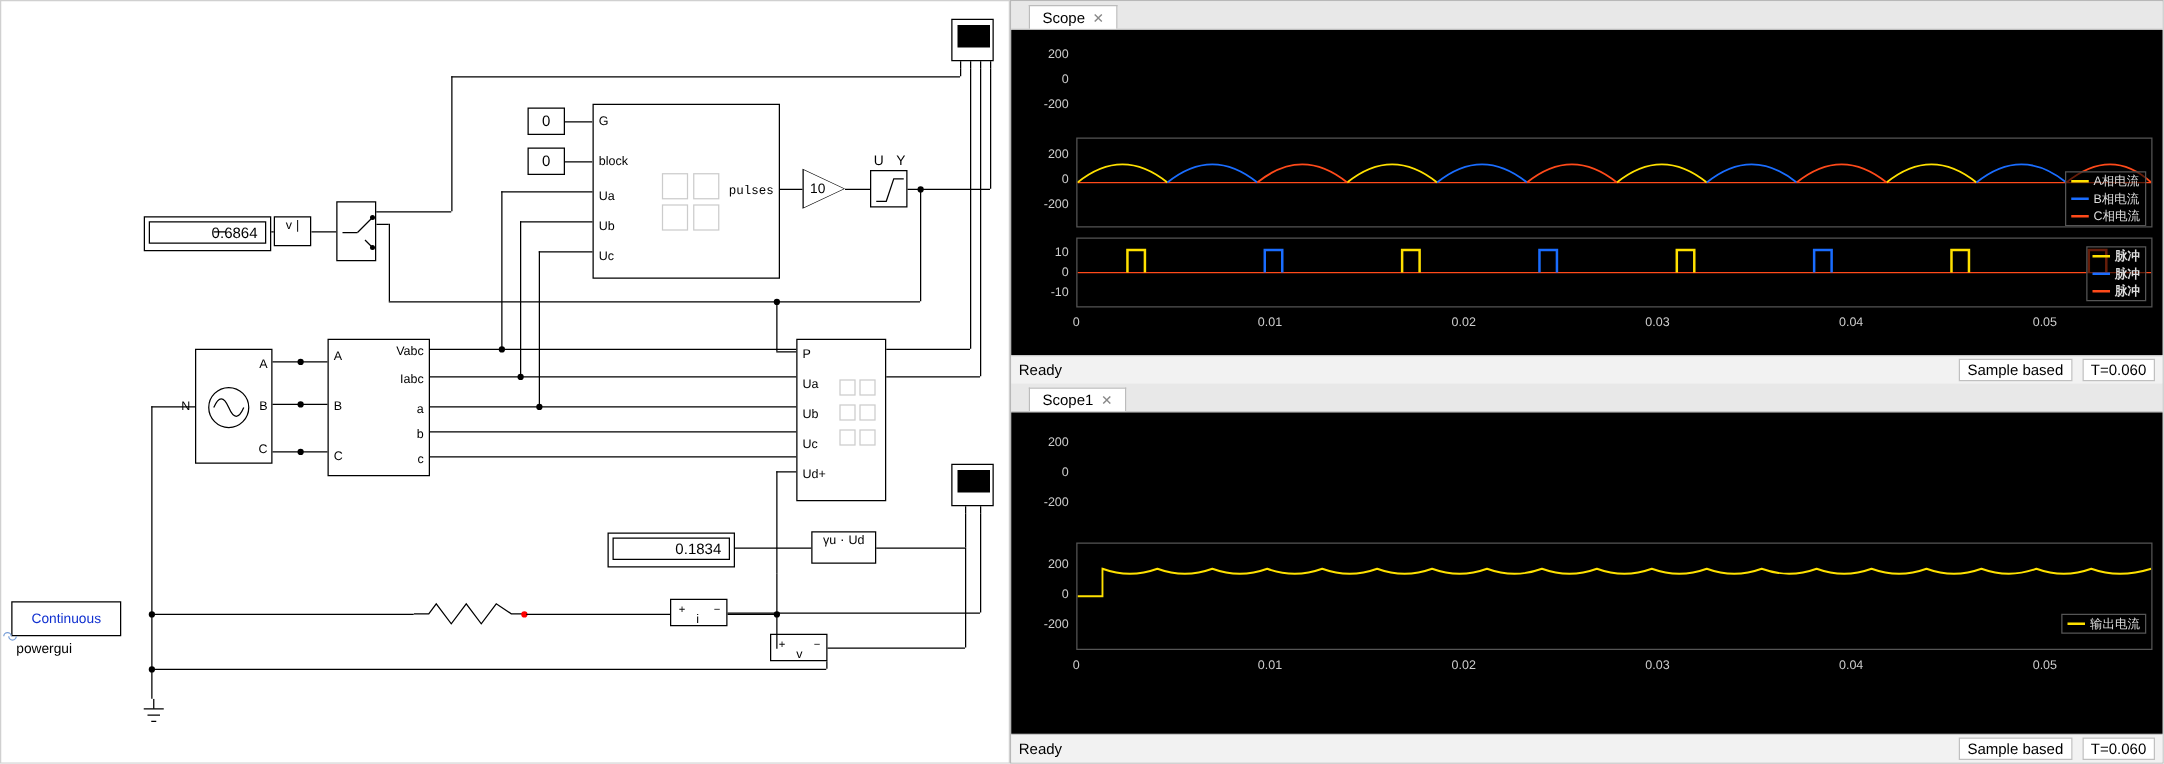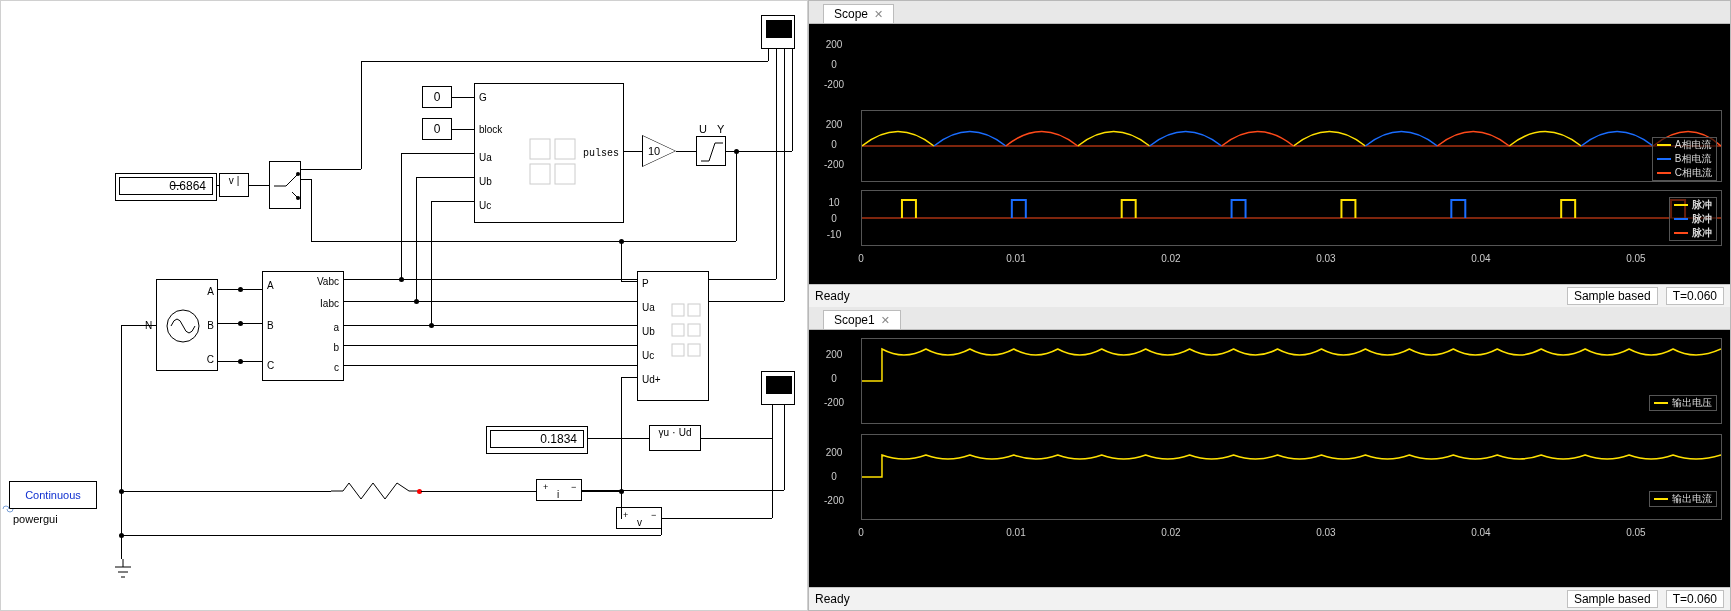--- a/index.html
+++ b/index.html
@@ -31,21 +31,21 @@
   .scope-tab { background:#fff; border:1px solid #bcbcbc; border-bottom:none; padding:2px 10px; font-size:12px; display:flex; align-items:center; gap:6px; }
   .scope-tab .x { color:#888; font-size:11px; }
   .scope-body { flex:1; background:#000; position:relative; }
   .axes-col { position:absolute; left:0; top:0; bottom:0; width:50px; color:#ccc; font-size:10px; }
   .plot { position:absolute; background:#000; }
   .plot svg { width:100%; height:100%; display:block; }
   .legend { position:absolute; right:4px; background:rgba(0,0,0,0.6); border:1px solid #555; font-size:10px; color:#ddd; }
   .legend .row{ display:flex; align-items:center; gap:4px; padding:0 4px; }
   .legend .sw{ width:14px; height:2px; }
   .xtick { position:absolute; color:#ccc; font-size:10px; bottom:2px; transform:translateX(-50%); }
-  .ytick { position:absolute; color:#ccc; font-size:10px; right:4px; transform:translateY(-50%); text-align:center; width:42px;}
+  .ytick { position:absolute; color:#ccc; font-size:10px; right:4px; transform:translateY(-50%); text-align:right; width:42px;}
   .status { height:22px; background:#f2f2f2; border-top:1px solid #c6c6c6; display:flex; align-items:center; padding:0 6px; font-size:12px; justify-content:space-between; }
   .status .grp{ display:flex; gap:8px; align-items:flex-start;}
   .status .cell{ border:1px solid #c0c0c0; background:#fff; padding:1px 6px;}
 </style>
 </head>
 <body>
 
 <div class="root">
 
   <div class="canvas">
@@ -396,35 +396,20 @@
     <div class="scope-body" style="flex:1;">
       <div class="axes-col">
         <span class="ytick" style="top:24px;">200</span>
         <span class="ytick" style="top:48px;">0</span>
         <span class="ytick" style="top:72px;">-200</span>
         <span class="ytick" style="top:122px;">200</span>
         <span class="ytick" style="top:146px;">0</span>
         <span class="ytick" style="top:170px;">-200</span>
       </div>
 
-      <div class="plot" style="left:52px; right:8px; top:8px; height:84px; border:1px solid #555;">
-        <svg viewBox="0 0 860 84" preserveAspectRatio="none">
-          <path d="M0 42 L20 42 L20 10
-            Q42 22 64 10 Q86 22 108 10 Q130 22 152 10 Q174 22 196 10 Q218 22 240 10 Q262 22 284 10
-            Q306 22 328 10 Q350 22 372 10 Q394 22 416 10 Q438 22 460 10 Q482 22 504 10 Q526 22 548 10
-            Q570 22 592 10 Q614 22 636 10 Q658 22 680 10 Q702 22 724 10 Q746 22 768 10 Q790 22 812 10
-            Q834 22 860 10" fill="none" stroke="#ffe100" stroke-width="1.5"></path>
-        </svg>
-        <div class="legend" style="top:56px;">
-          <div class="row">
-              <span class="sw" style="background:#ffe100"></span>
-              <span>输出电压</span>
-            </div>
-        </div>
-      </div>
 
       <div class="plot" style="left:52px; right:8px; top:104px; height:84px; border:1px solid #555;">
         <svg viewBox="0 0 860 84" preserveAspectRatio="none">
           <path d="M0 42 L20 42 L20 20
             Q42 28 64 20 Q86 28 108 20 Q130 28 152 20 Q174 28 196 20 Q218 28 240 20 Q262 28 284 20
             Q306 28 328 20 Q350 28 372 20 Q394 28 416 20 Q438 28 460 20 Q482 28 504 20 Q526 28 548 20
             Q570 28 592 20 Q614 28 636 20 Q658 28 680 20 Q702 28 724 20 Q746 28 768 20 Q790 28 812 20
             Q834 28 860 20" fill="none" stroke="#ffe100" stroke-width="1.5"></path>
         </svg>
         <div class="legend" style="top:56px;">

